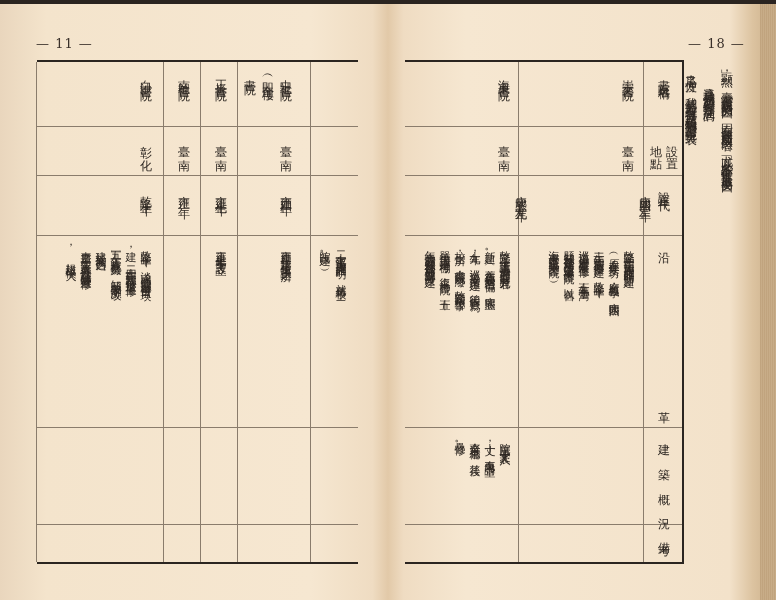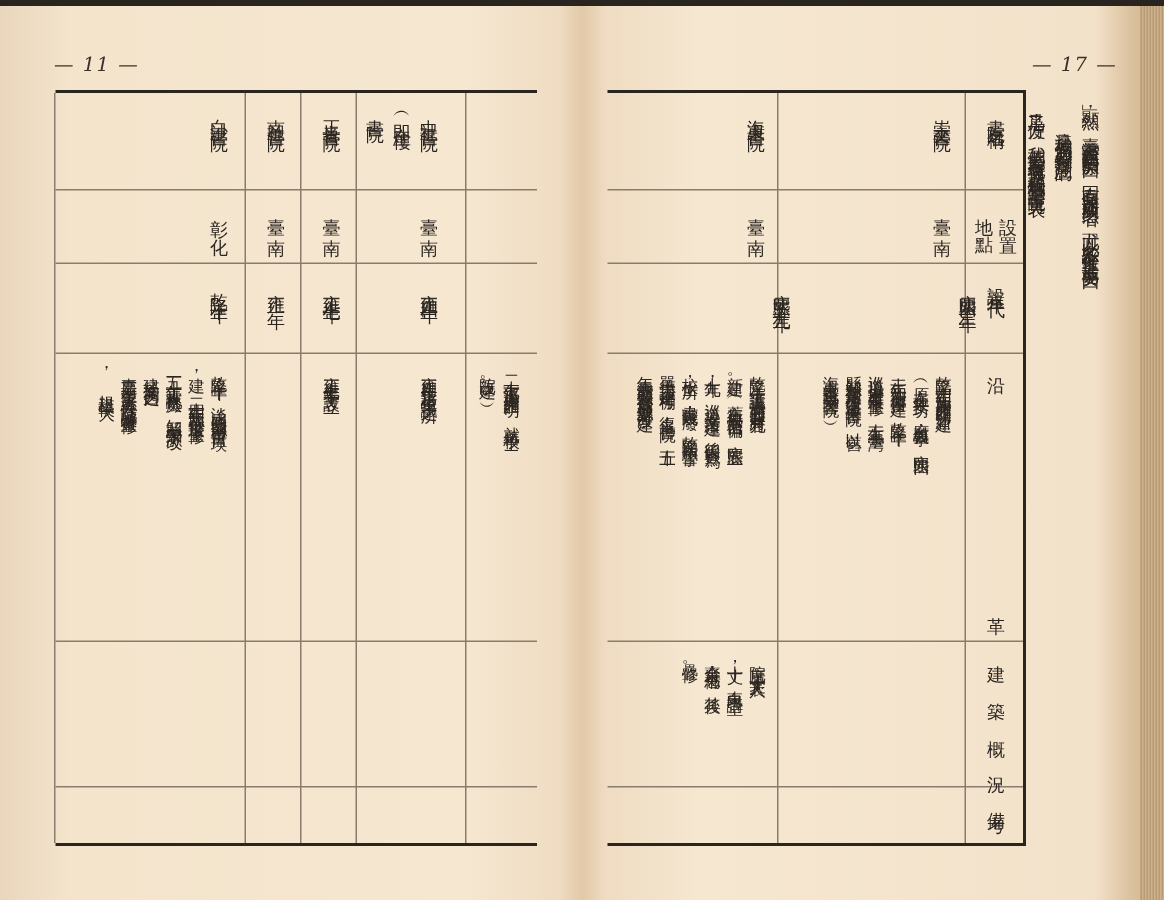--- a/index.html
+++ b/index.html
@@ -3,21 +3,21 @@
 <meta charset="utf-8">
 <style>
   html,body{margin:0;padding:0;}
   body{width:776px;height:600px;overflow:hidden;background:#2a2420;position:relative;
        font-family:"DejaVu Serif","Liberation Serif",serif;color:#2b2520;}
   .spread{position:absolute;left:0;top:4px;width:776px;height:596px;
           background:linear-gradient(90deg,#e9d6bd 0%,#f4e4cc 6%,#f6e7d1 40%,#efdcc2 48%,#e2c9a8 50%,#efdcc2 52%,#f6e7d1 60%,#f3e2ca 94%,#dcc3a0 97%,#c9ad88 100%);}
   .page{position:absolute;top:0;height:596px;}
   .page-left{left:0;width:386px;}
   .page-right{left:386px;width:390px;}
-  .folio{position:absolute;font-size:13px;letter-spacing:1px;color:#3a302a;font-style:italic;}
+  .folio{position:absolute;font-size:13px;letter-spacing:1px;color:#3a302a;}
   .table{position:absolute;border-top:2px solid #2b2520;border-bottom:2px solid #2b2520;}
   .hline{position:absolute;height:1px;background:#8a7c6c;}
   .vline{position:absolute;width:1px;background:#8a7c6c;}
   .vtext{position:absolute;writing-mode:vertical-rl;font-size:11px;line-height:14px;letter-spacing:2px;white-space:pre;}
   .vtext.big{font-size:12px;line-height:17px;letter-spacing:3px;}
   .vtext.spread-chars{letter-spacing:14px;}
   .edge{position:absolute;top:0;height:596px;}
 </style>
 </head>
 <body>
@@ -66,21 +66,21 @@
       <div class="vtext" style="left:101px;top:180px;">乾隆十年，淡水同知攝縣事曾日瑛</div>
       <div class="vtext" style="left:86px;top:180px;">建，二十四年知縣張世珍重修。</div>
       <div class="vtext" style="left:71px;top:180px;">五十一年被亂焚燬，知縣宋學灝改</div>
       <div class="vtext" style="left:56px;top:180px;">建於文祠之西。</div>
       <div class="vtext" style="left:41px;top:180px;">嘉慶二十一年署縣吳性誠醵貲重修</div>
       <div class="vtext" style="left:26px;top:180px;">，規模較大。</div>
     </div>
   </div>
 
   <div class="page page-right">
-    <div class="folio" style="left:302px;top:32px;">— 17 —</div>
+    <div class="folio" style="left:302px;top:32px;">— 18 —</div>
 
     <div class="vtext big" style="left:332px;top:58px;font-size:12px;letter-spacing:2px;">」顯然，臺灣書院興起的原因，固有與前述所同然者，尤以此「多不樂仕進」最爲要因。</div>
     <div class="vtext big" style="left:314px;top:74px;font-size:12px;letter-spacing:2px;">這是我們必須要特別注意的。</div>
     <div class="vtext big" style="left:296px;top:62px;font-size:12px;letter-spacing:2px;">爲了方便，我們先看看現行通志稿所刊臺灣書院一覽表：</div>
 
     <div class="table" style="left:19px;top:56px;width:277px;height:500px;border-right:2px solid #2b2520;">
 
       <div class="vline" style="left:113px;top:0;height:500px;"></div>
       <div class="vline" style="left:238px;top:0;height:500px;"></div>
 

